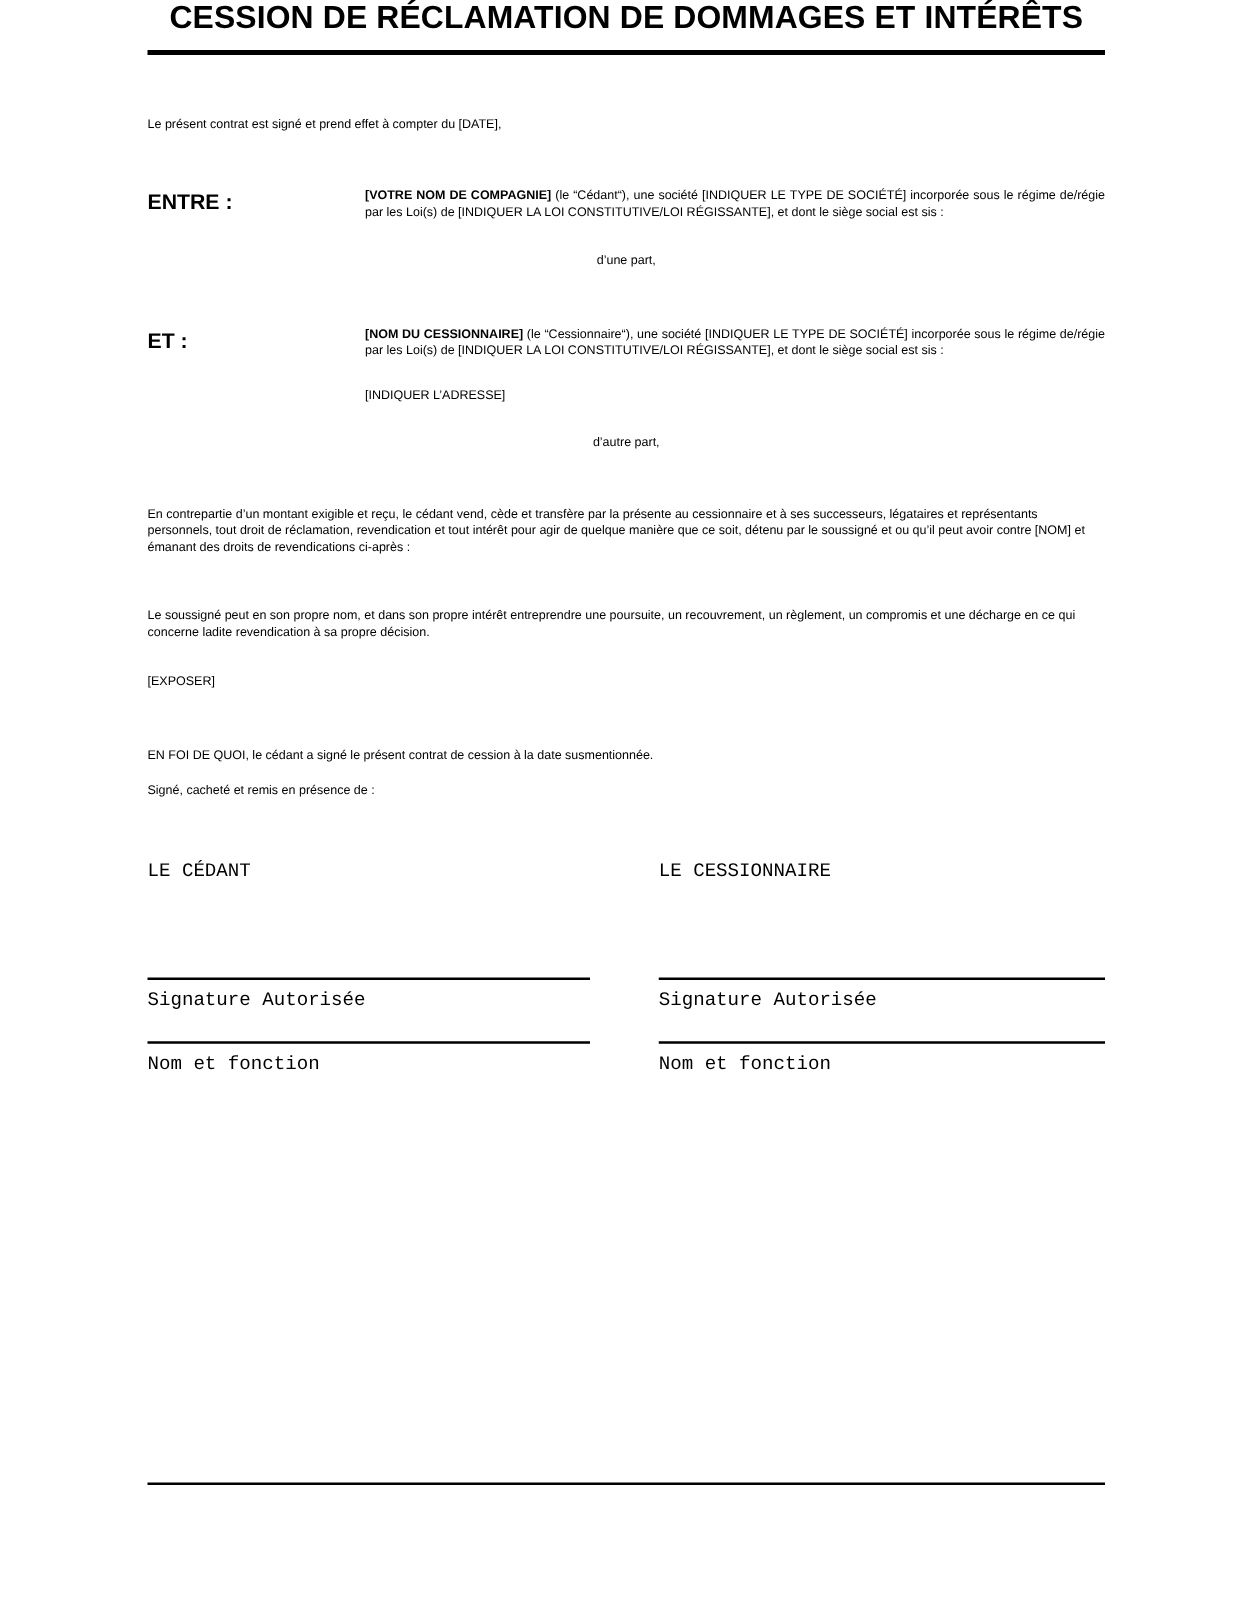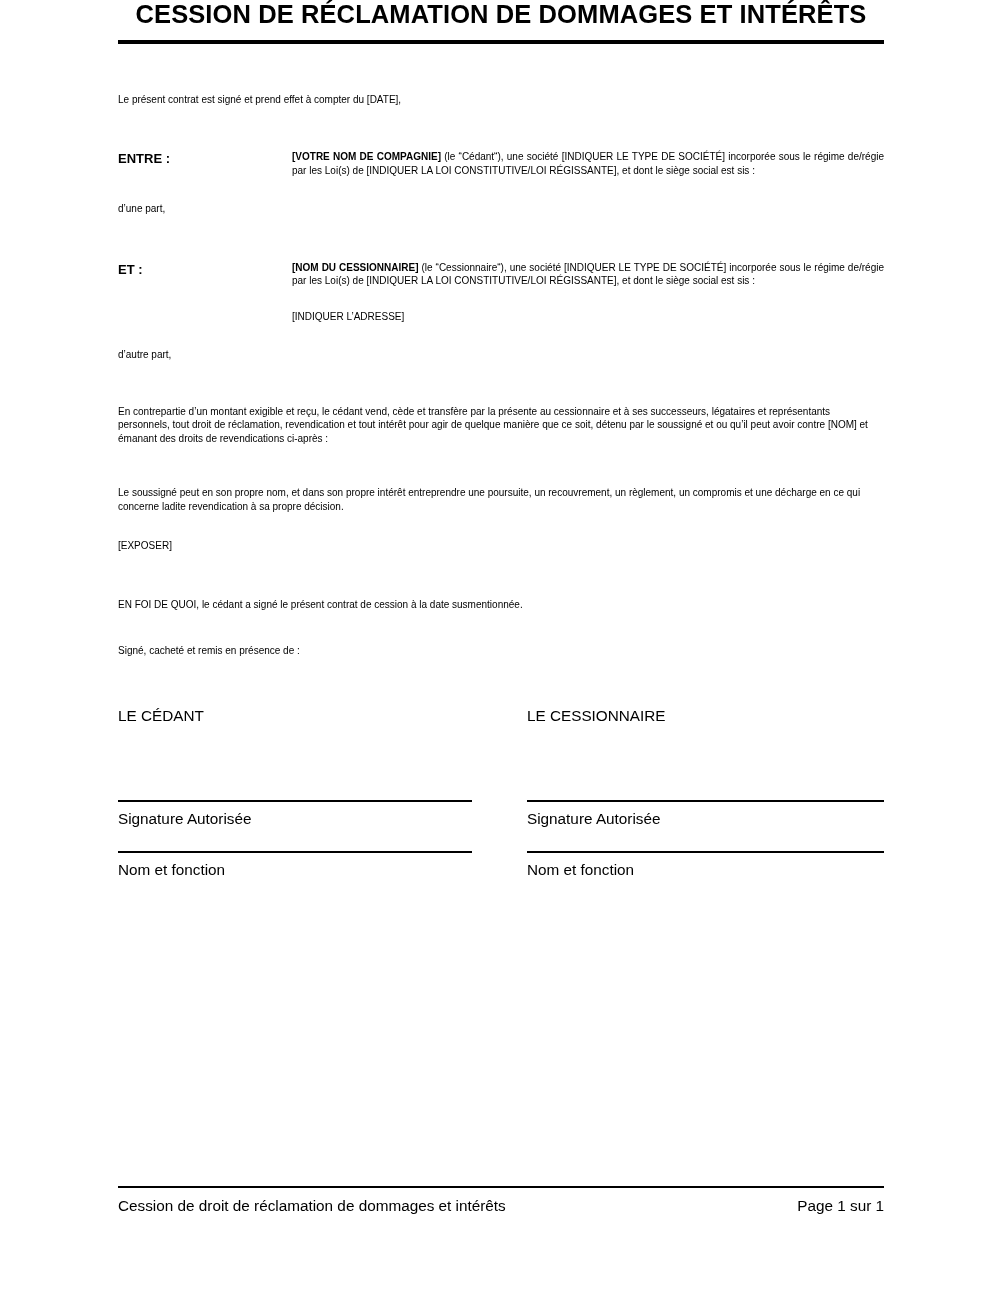--- a/index.html
+++ b/index.html
@@ -47,65 +47,66 @@
   .p {
     font-size: 10px;
     line-height: 1.38;
     margin: 0;
   }
   .justified {
     text-align: justify;
     text-justify: inter-word;
   }
   .right {
-    text-align: left;
+    text-align: center;
   }
   .b { font-weight: bold; }
 
   .lead {
     margin-top: 49px;
   }
 
   
   .party {
     display: flex;
     align-items: flex-start;
   }
   .party-entre { margin-top: 43px; }
   .party-et { margin-top: 45px; }
 
   .party-label {
     flex: 0 0 174px;       
-    font-size: 13px;
+    font-size: 17px;
     font-weight: bold;
     line-height: 1.38;
     white-space: nowrap;
   }
   .party-body {
     flex: 1 1 auto;
     min-width: 0;
   }
   .party-addr {
     margin-top: 22px;
   }
   .part-note {
     margin-top: 24px;
   }
 
   
   .body-para { margin-top: 43px; }
   .expose    { margin-top: 25px; }
   .para-gap  { margin-top: 40px; }
   .foi       { margin-top: 46px; }
-  .signe     { margin-top: 32px; }
+  .signe     { margin-top: 14px; }
 
   
   .sig-grid {
     display: flex;
     margin-top: 47px;
+    font-family: Liberation Mono, monospace;
   }
   .sig-col {
     box-sizing: border-box;
   }
   .sig-col-left  { flex: 0 0 409px; padding-right: 55px; } 
   .sig-col-right { flex: 1 1 auto; }
 
   .sig-heading {
     font-size: 15.3px;
     line-height: 1.38;
@@ -209,19 +210,15 @@
           <div class="sig-caption">Nom et fonction</div>
         </div>
       </div>
 
     </div>
 
   </div>
 
   <div class="footer">
     <div class="footer-rule"></div>
-    <div class="footer-row">
-      <div class="footer-text">Cession de droit de réclamation de dommages et intérêts</div>
-      <div class="footer-text">Page 1 sur 1</div>
-    </div>
   </div>
 
 </div>
 
 </body></html>

